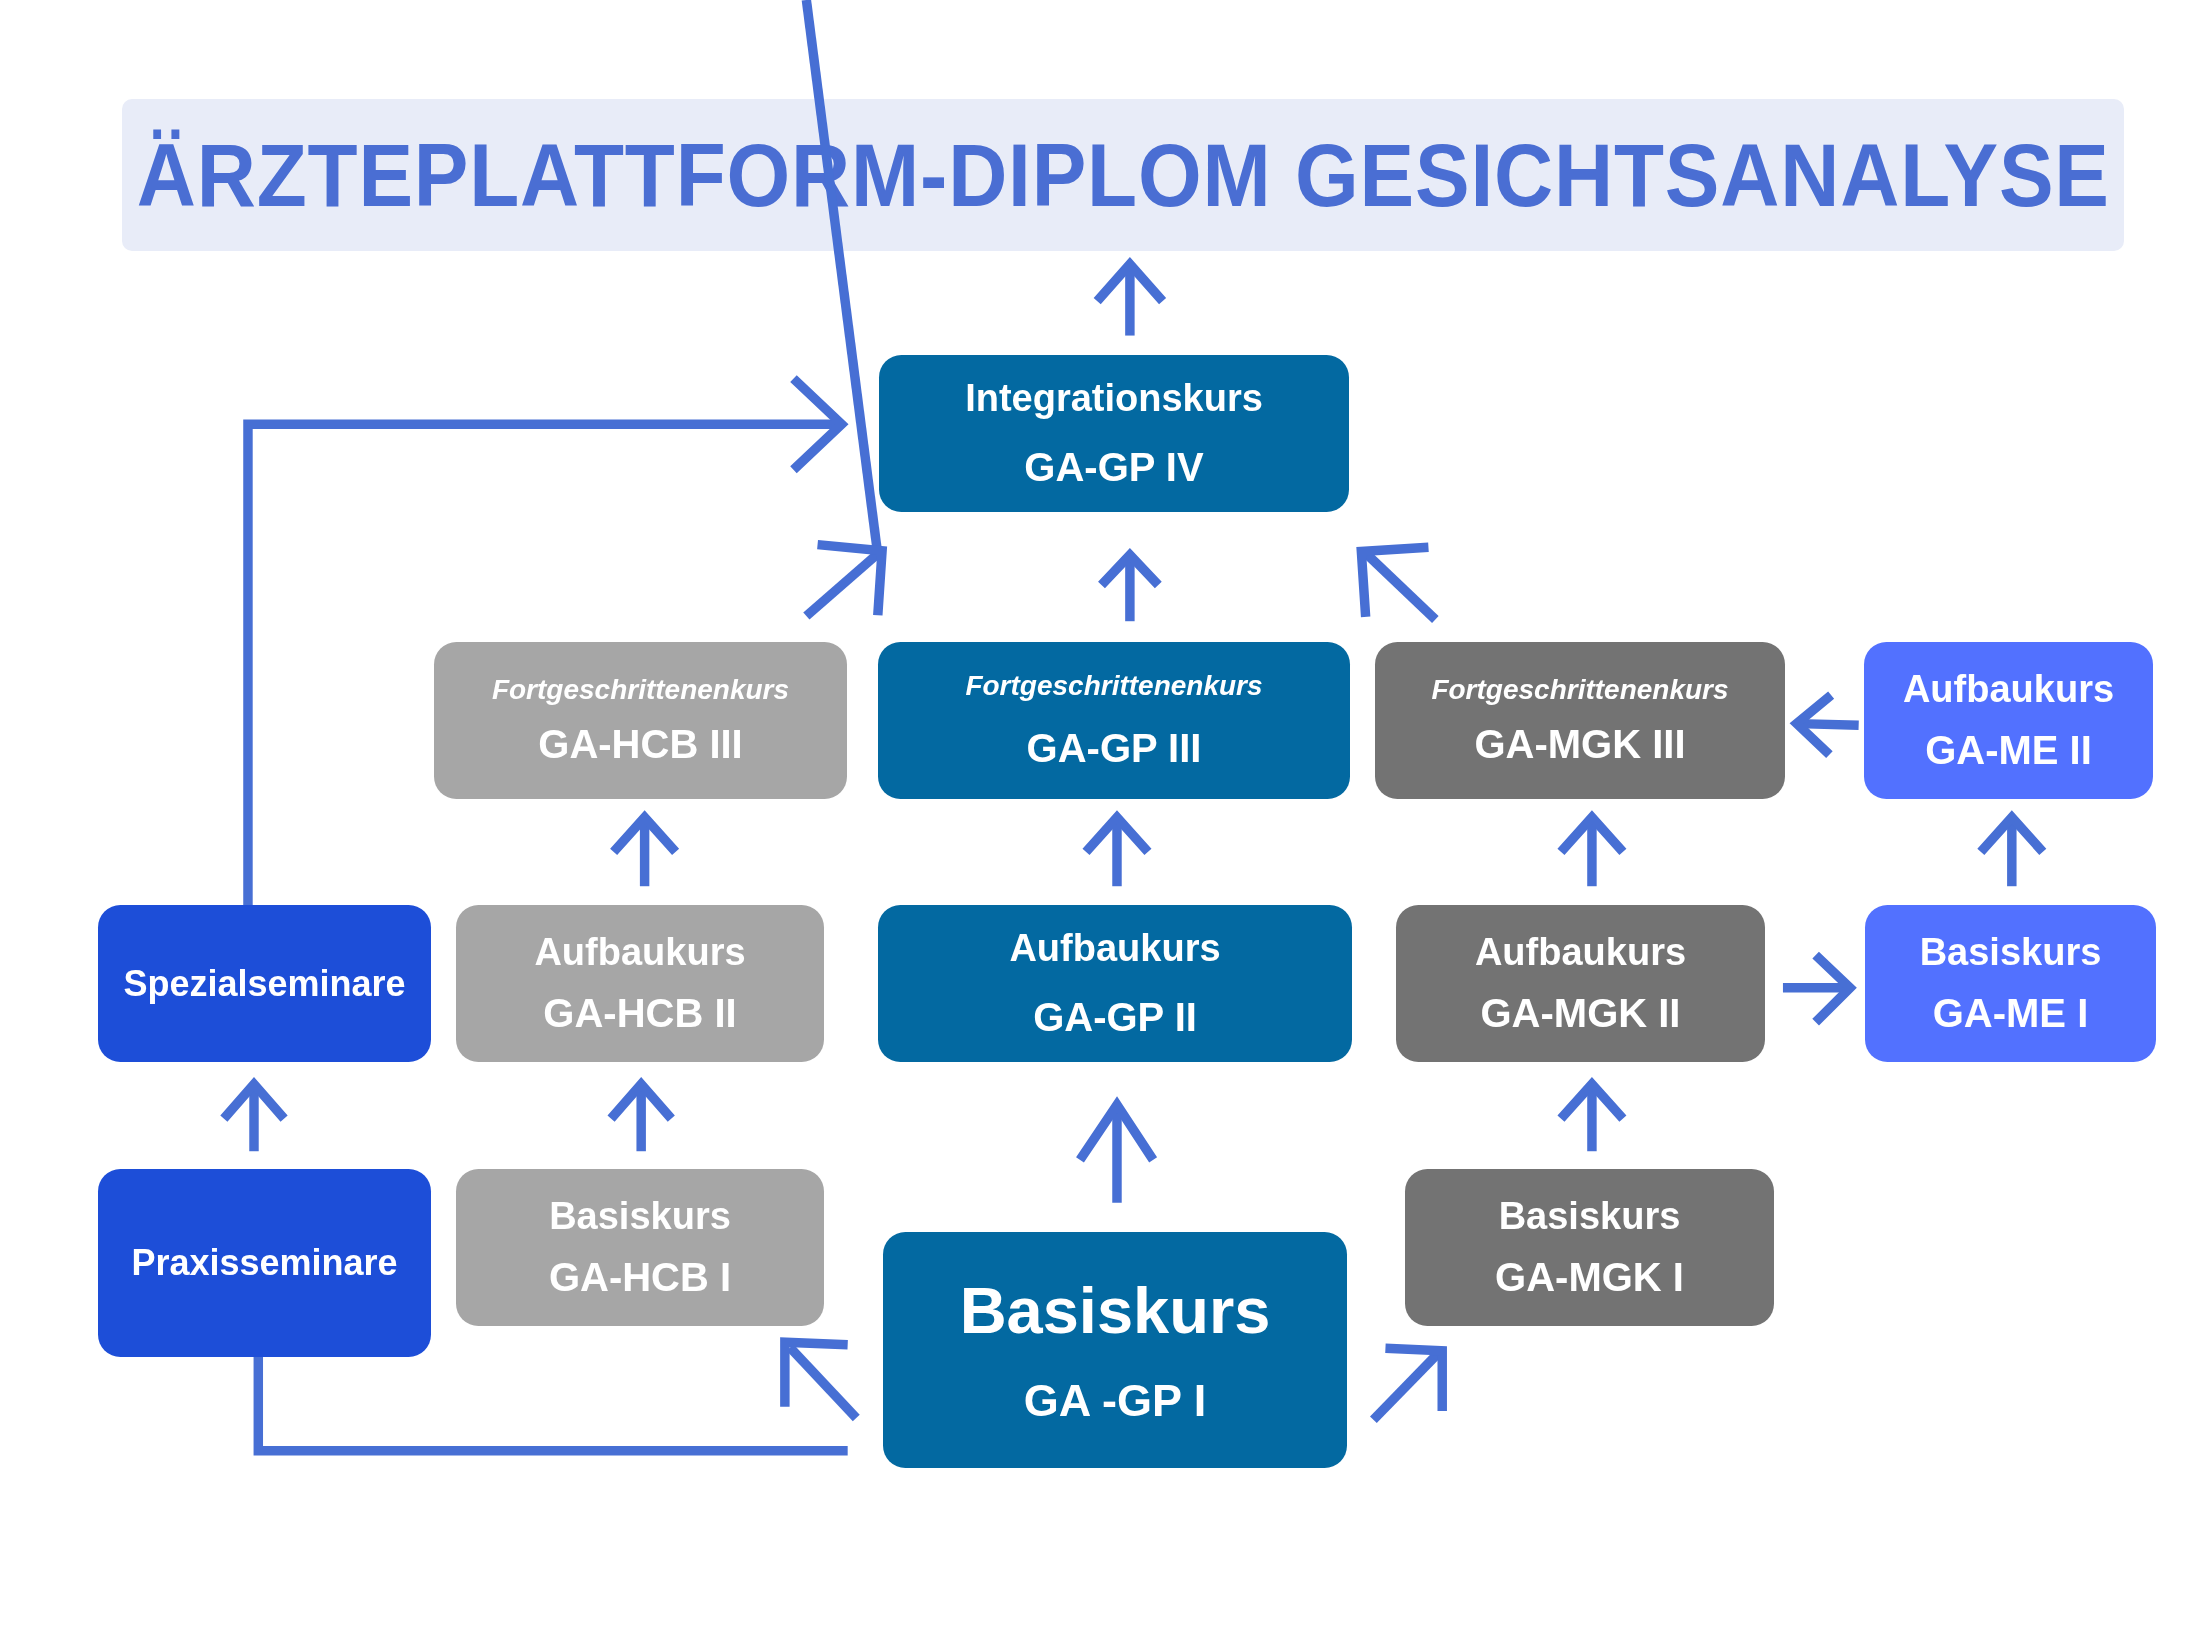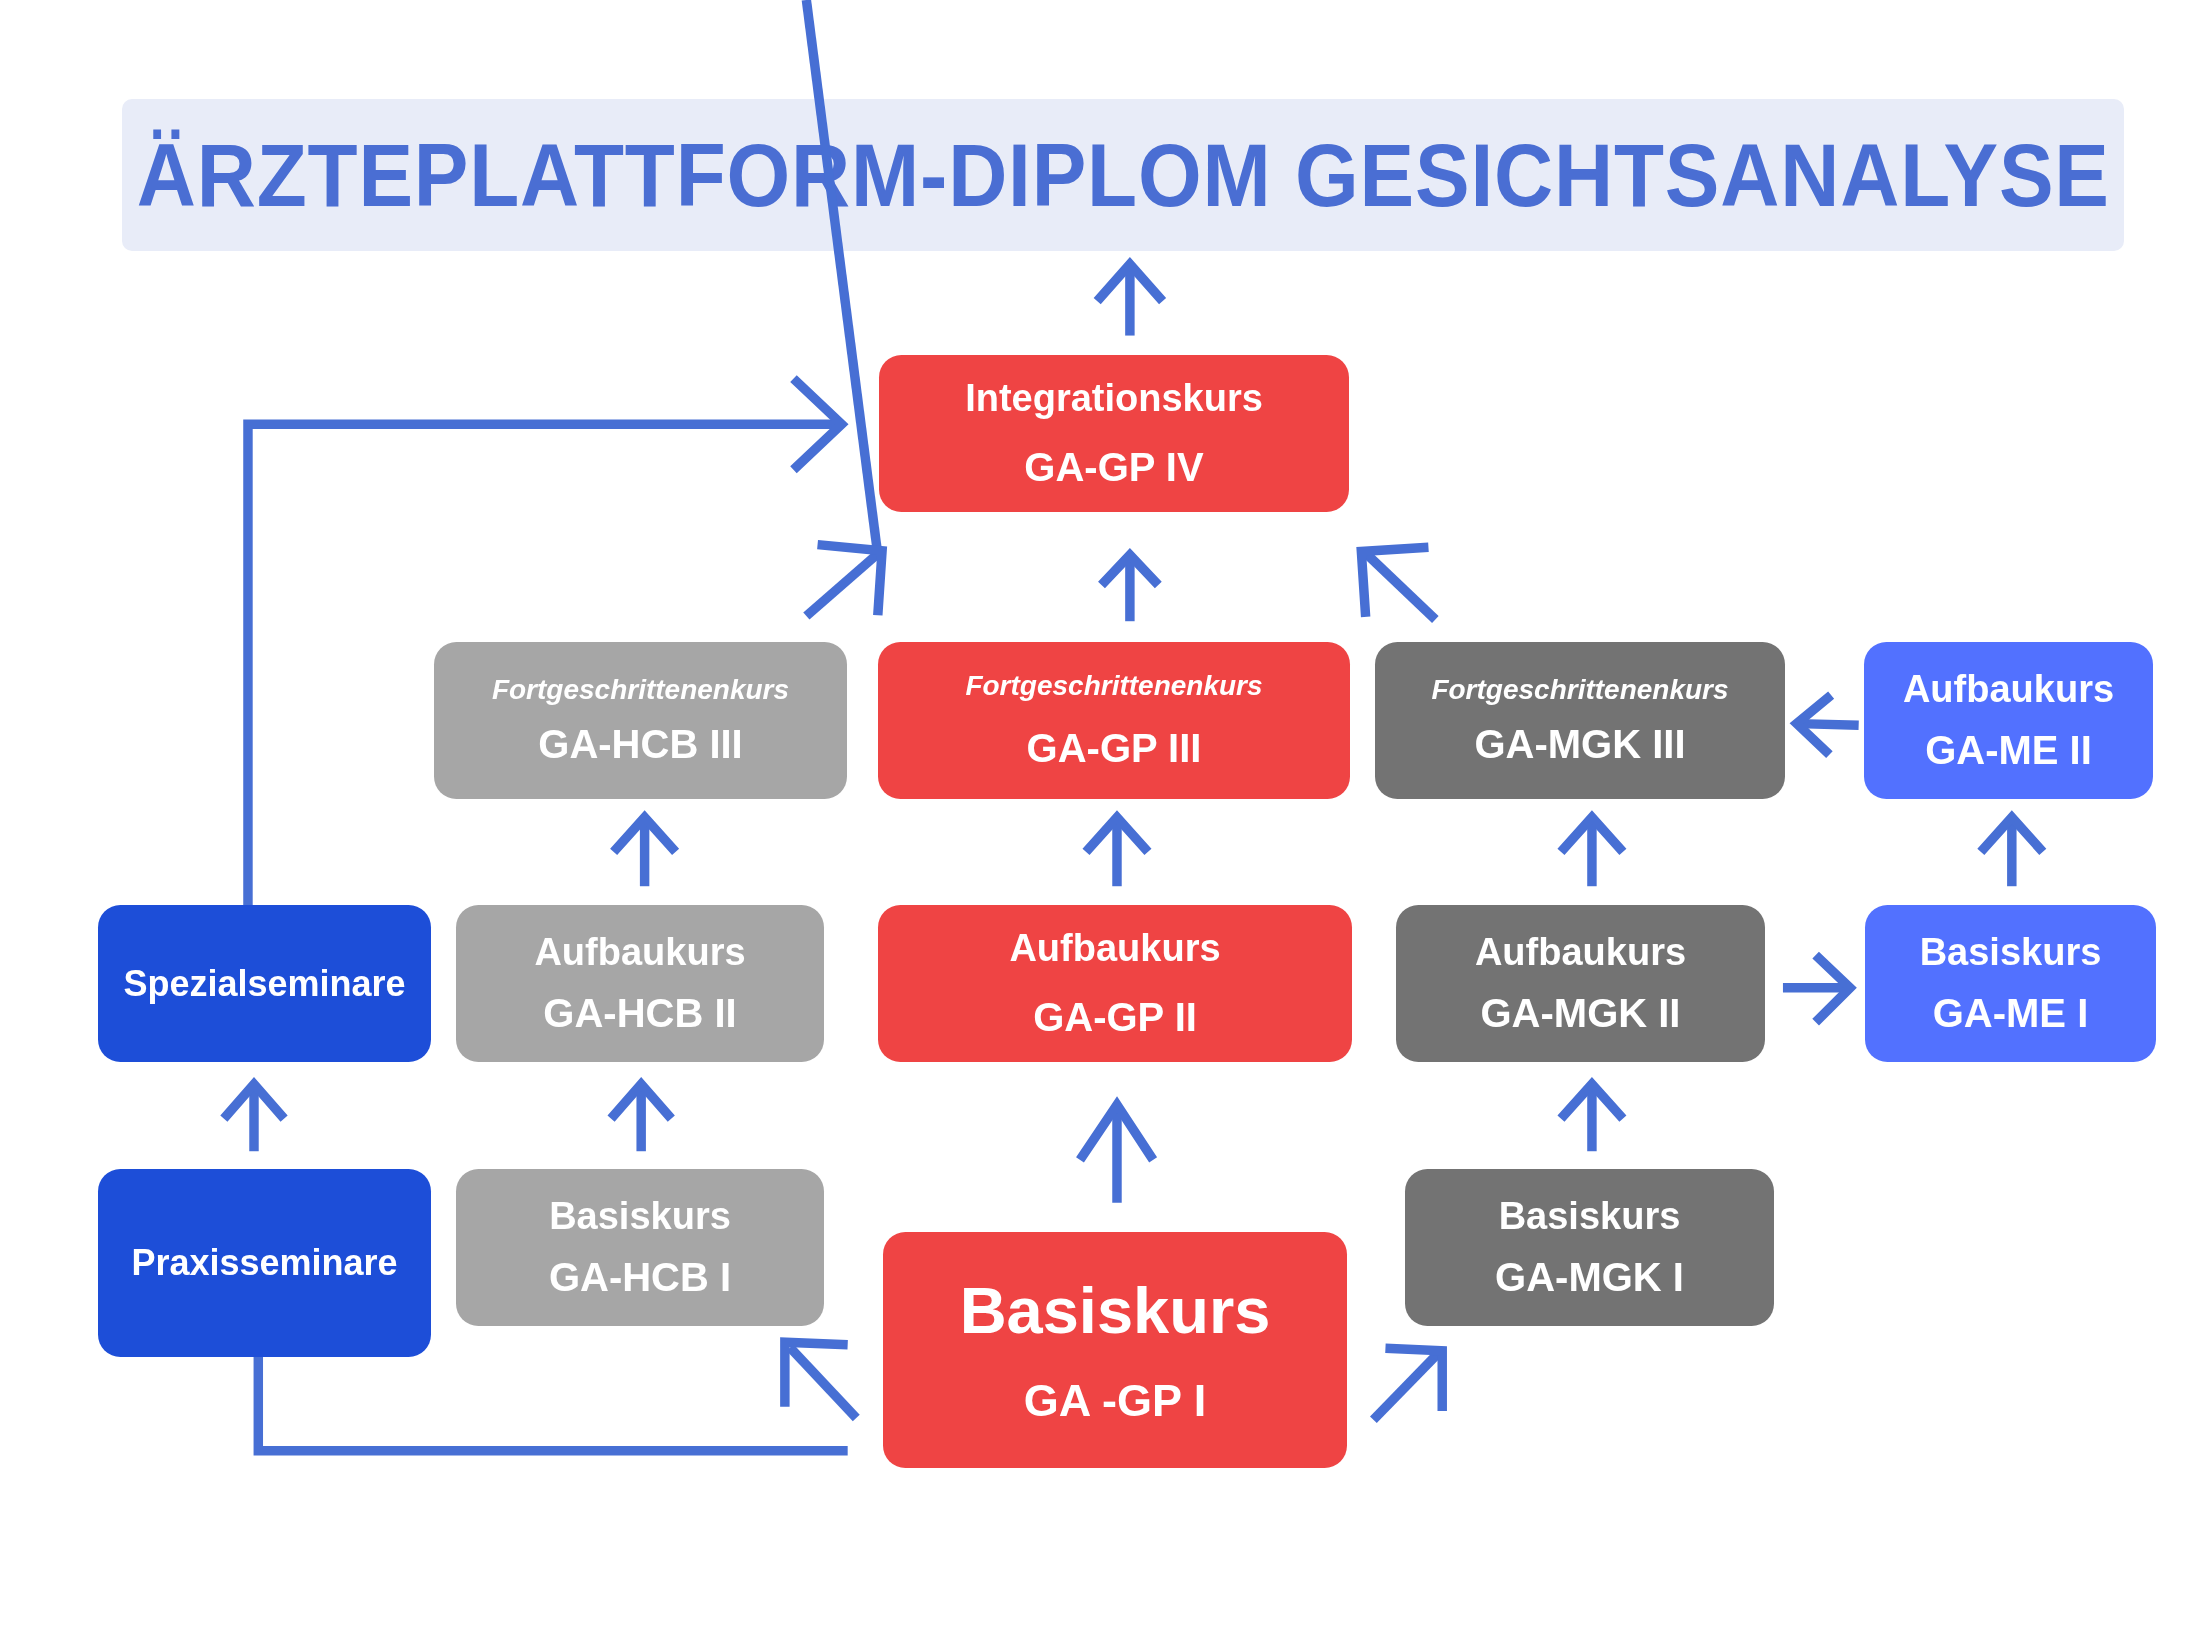--- a/index.html
+++ b/index.html
@@ -6,21 +6,21 @@
   body { width:2203px; height:1652px; position:relative; overflow:hidden; font-family:"Liberation Sans", "DejaVu Sans", sans-serif; }
   .title-banner { position:absolute; left:122px; top:99px; width:2002px; height:152px; background:#E8ECF8; border-radius:10px; display:flex; align-items:center; justify-content:center; }
   .title-text { color:#4A6ED3; font-weight:bold; font-size:89px; letter-spacing:0.9px; font-family:"Liberation Sans", sans-serif; transform:scaleX(0.92); white-space:nowrap; }
   .box { position:absolute; border-radius:22.4px; color:#ffffff; display:flex; flex-direction:column; align-items:center; justify-content:center; text-align:center; font-weight:bold; font-family:"Liberation Sans", sans-serif; }
   .box .l1 { font-size:38px; line-height:1.2; }
   .box .l2 { font-size:40px; line-height:1.2; margin-top:13.8px; }
   .box.small .l1 { font-size:28px;font-style:italic; }
   .box.single .l1 { font-size:36px; }
   .box.big .l1 { font-size:65px; }
   .box.big .l2 { font-size:45px; margin-top:16px; }
-  .c-mid { background:#ef4444;gap:8px; }
+  .c-mid { background:#0369a1;gap:8px; }
   .c-light { background:#A6A6A6; }
   .c-dark { background:#737373; }
   .c-me { background:#5271FF; }
   .c-sem { background:#1d4ed8; }
   svg.arrows { position:absolute; left:0; top:0; width:2203px; height:1652px; pointer-events:none; }
   svg.arrows path, svg.arrows line, svg.arrows polyline { stroke:#476FD4; stroke-width:11; fill:none; stroke-linecap:butt; stroke-linejoin:miter; }
 </style>
 </head>
 <body>
 

